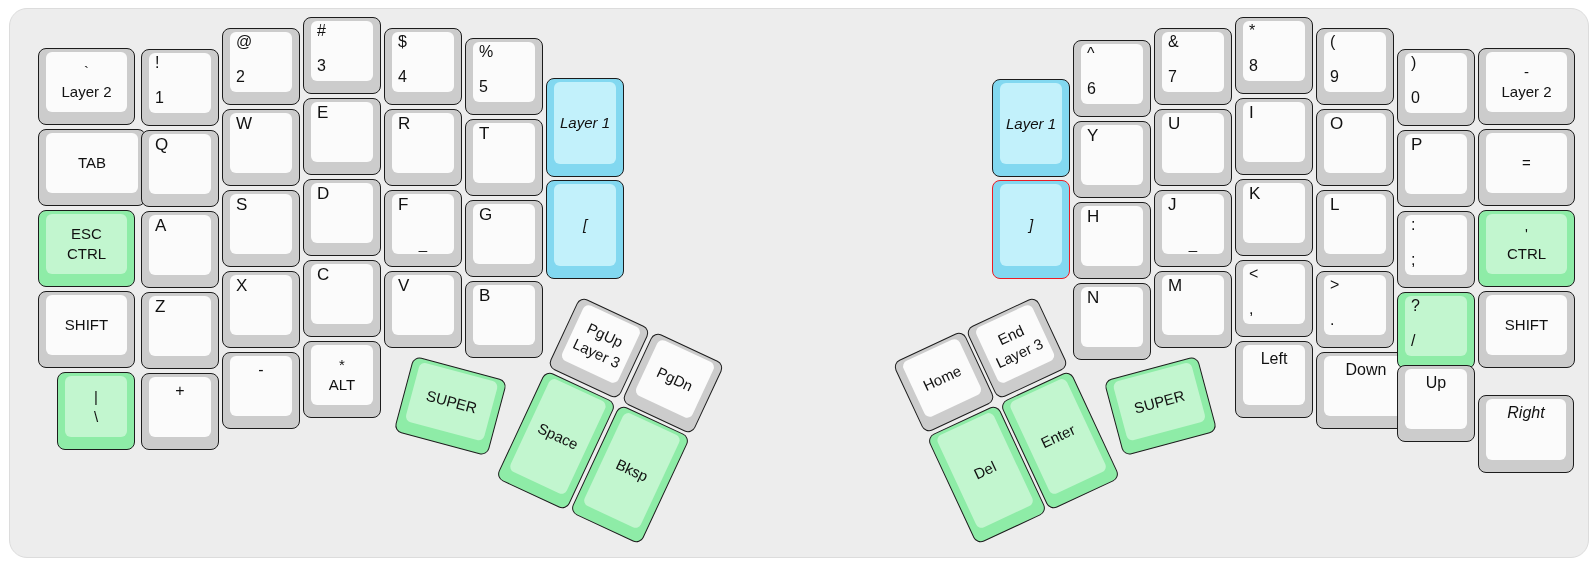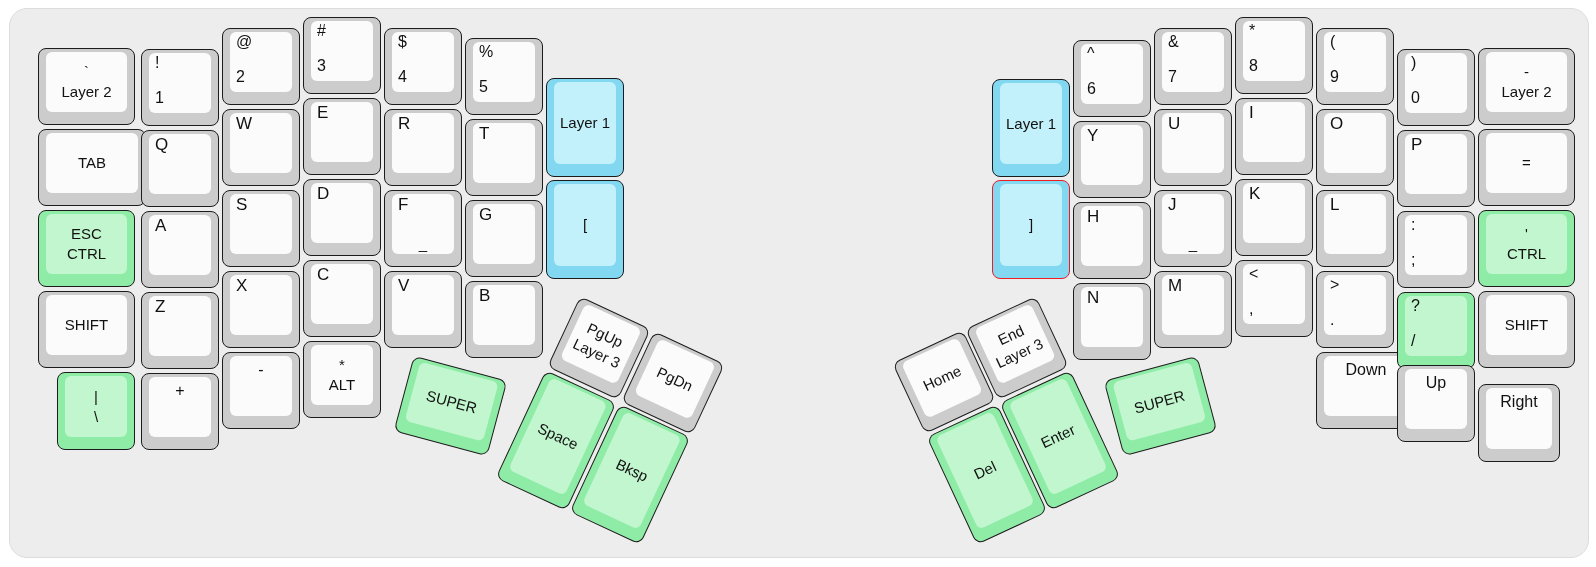--- a/index.html
+++ b/index.html
@@ -10,21 +10,21 @@
     --blue:#82d8f0; --blue-top:#c2f1fb;
     --text:#111111;
   }
   html,body{margin:0;padding:0;background:var(--page-bg);}
   #stage{position:relative;width:1596px;height:567px;background:var(--page-bg);
          font-family:"Liberation Sans","DejaVu Sans",sans-serif;color:var(--text);}
   #panel{position:absolute;left:9px;top:8px;width:1578px;height:548px;
          background:var(--panel-bg);border:1px solid var(--panel-border);border-radius:18px;}
   .key{position:absolute;box-sizing:border-box;border:1.5px solid var(--key-border);
        border-radius:8px;}
-  .key.gray{background:var(--gray);} .key.green{background:var(--green);} .key.blue{background:var(--blue);}
+  .key.gray{background:var(--gray);} .key.green{background:var(--green);} .key.blue{background:var(--blue);font-style:italic;}
   .key.red-border{border-color:var(--red-border);}
   .key-top{position:absolute;left:7px;right:7px;top:3px;bottom:12px;border-radius:6px;}
   .gray .key-top{background:var(--gray-top);}
   .green .key-top{background:var(--green-top);}
   .blue .key-top{background:var(--blue-top);}
   .lg-center{display:flex;flex-direction:column;align-items:center;justify-content:center;text-align:center;}
   .lg-top{display:flex;justify-content:center;align-items:flex-start;padding-top:4px;box-sizing:border-box;}
   .legend-line{font-size:15px;line-height:20px;white-space:nowrap;}
   .lg-top .legend-line{font-size:16px;}
   .legend-letter{position:absolute;left:6px;top:0px;font-size:17px;line-height:22px;}
@@ -291,20 +291,25 @@
       <div class="key-top">
         <span class="legend-letter">K</span>
       </div>
     </div>
     <div class="key gray" style="left: 1235px; top: 260px; width: 78px; height: 77px;">
       <div class="key-top">
         <span class="legend-pair-top">&lt;</span>
         <span class="legend-pair-bottom">,</span>
       </div>
     </div>
+    <div class="key gray" style="left: 1235px; top: 341px; width: 78px; height: 77px;">
+      <div class="key-top lg-top">
+        <div class="legend-line">Left</div>
+      </div>
+    </div>
     <div class="key gray" style="left: 1316px; top: 28px; width: 78px; height: 77px;">
       <div class="key-top">
         <span class="legend-pair-top">(</span>
         <span class="legend-pair-bottom">9</span>
       </div>
     </div>
     <div class="key gray" style="left: 1316px; top: 109px; width: 78px; height: 77px;">
       <div class="key-top">
         <span class="legend-letter">O</span>
       </div>
@@ -368,21 +373,21 @@
       <div class="key-top lg-center">
         <div class="legend-line">'</div>
         <div class="legend-line">CTRL</div>
       </div>
     </div>
     <div class="key gray" style="left: 1478px; top: 291px; width: 97px; height: 77px;">
       <div class="key-top lg-center">
         <div class="legend-line">SHIFT</div>
       </div>
     </div>
-    <div class="key gray" style="left: 1478px; top: 384px; width: 82px; height: 78px;">
+    <div class="key gray" style="left: 1478px; top: 395px; width: 96px; height: 78px; font-style: italic;">
       <div class="key-top lg-top">
         <div class="legend-line">Right</div>
       </div>
     </div>
     <div class="key green" style="left: 1111.5px; top: 367px; width: 97px; height: 78px; transform: rotate(-15deg);">
       <div class="key-top lg-center">
         <div class="legend-line">SUPER</div>
       </div>
     </div>
     <div class="key gray" style="left: 978px; top: 309px; width: 78px; height: 78px; transform: rotate(-25deg);">

